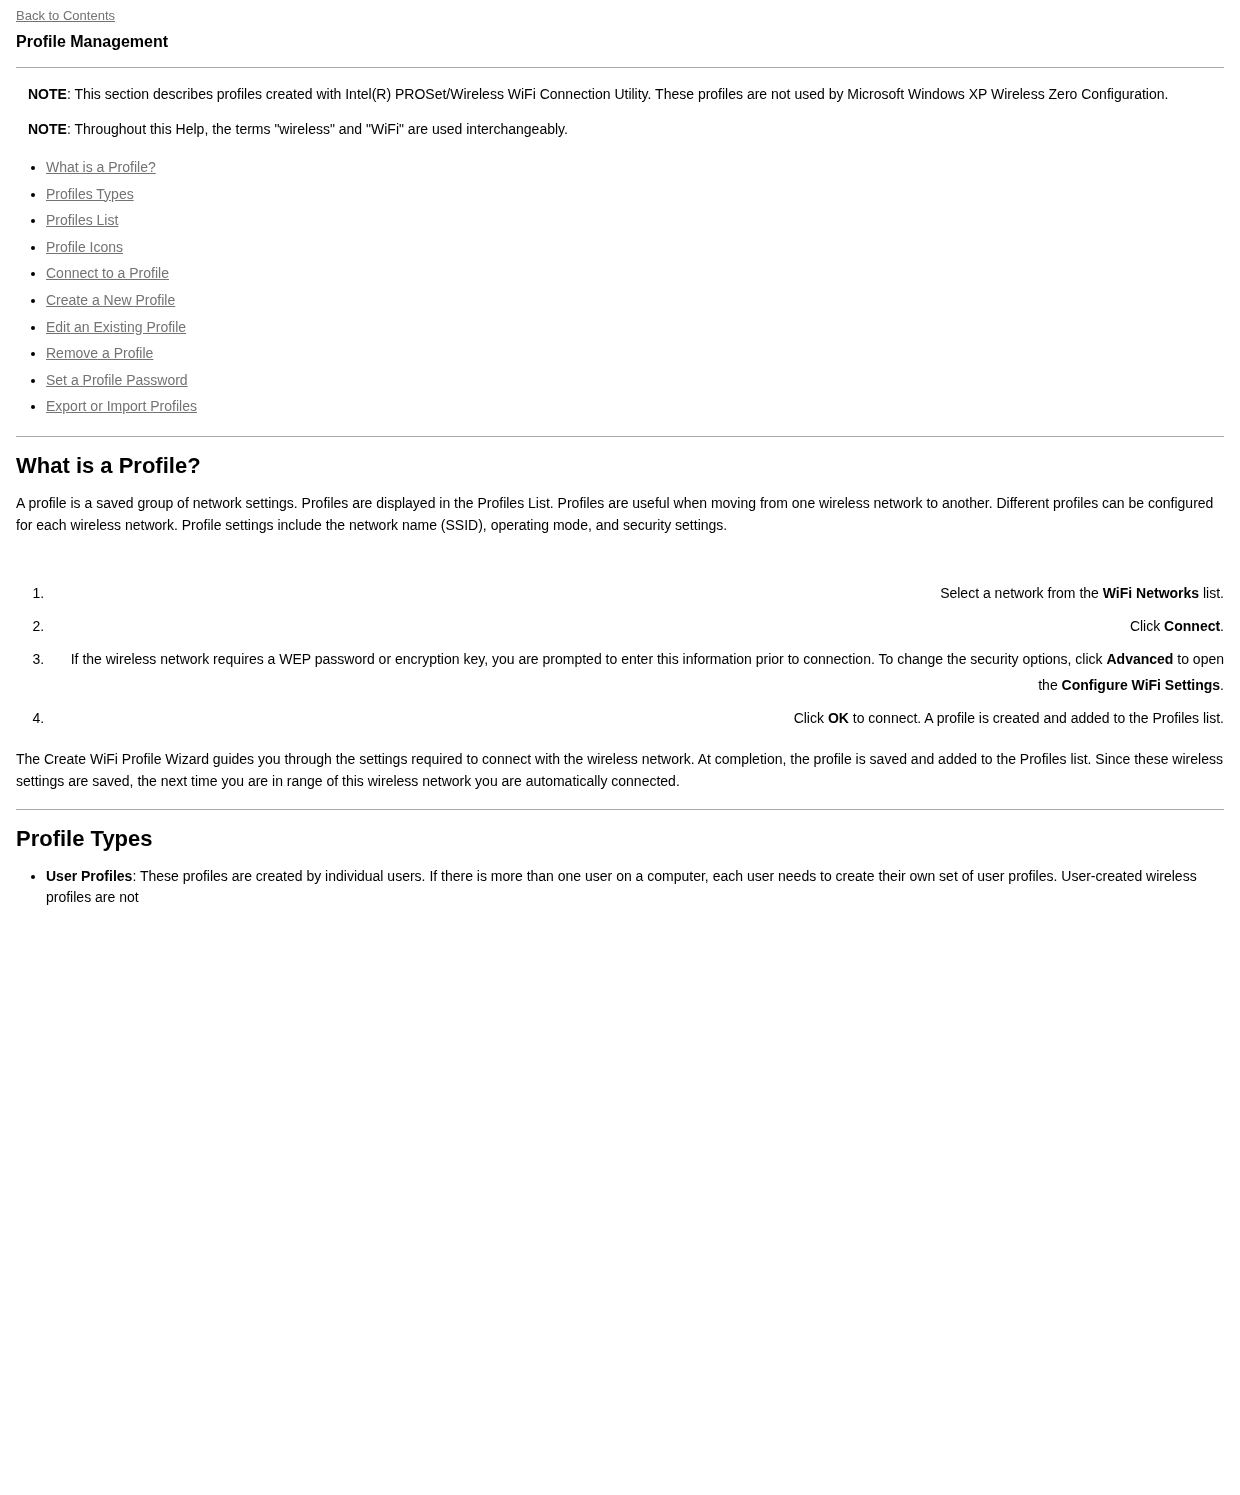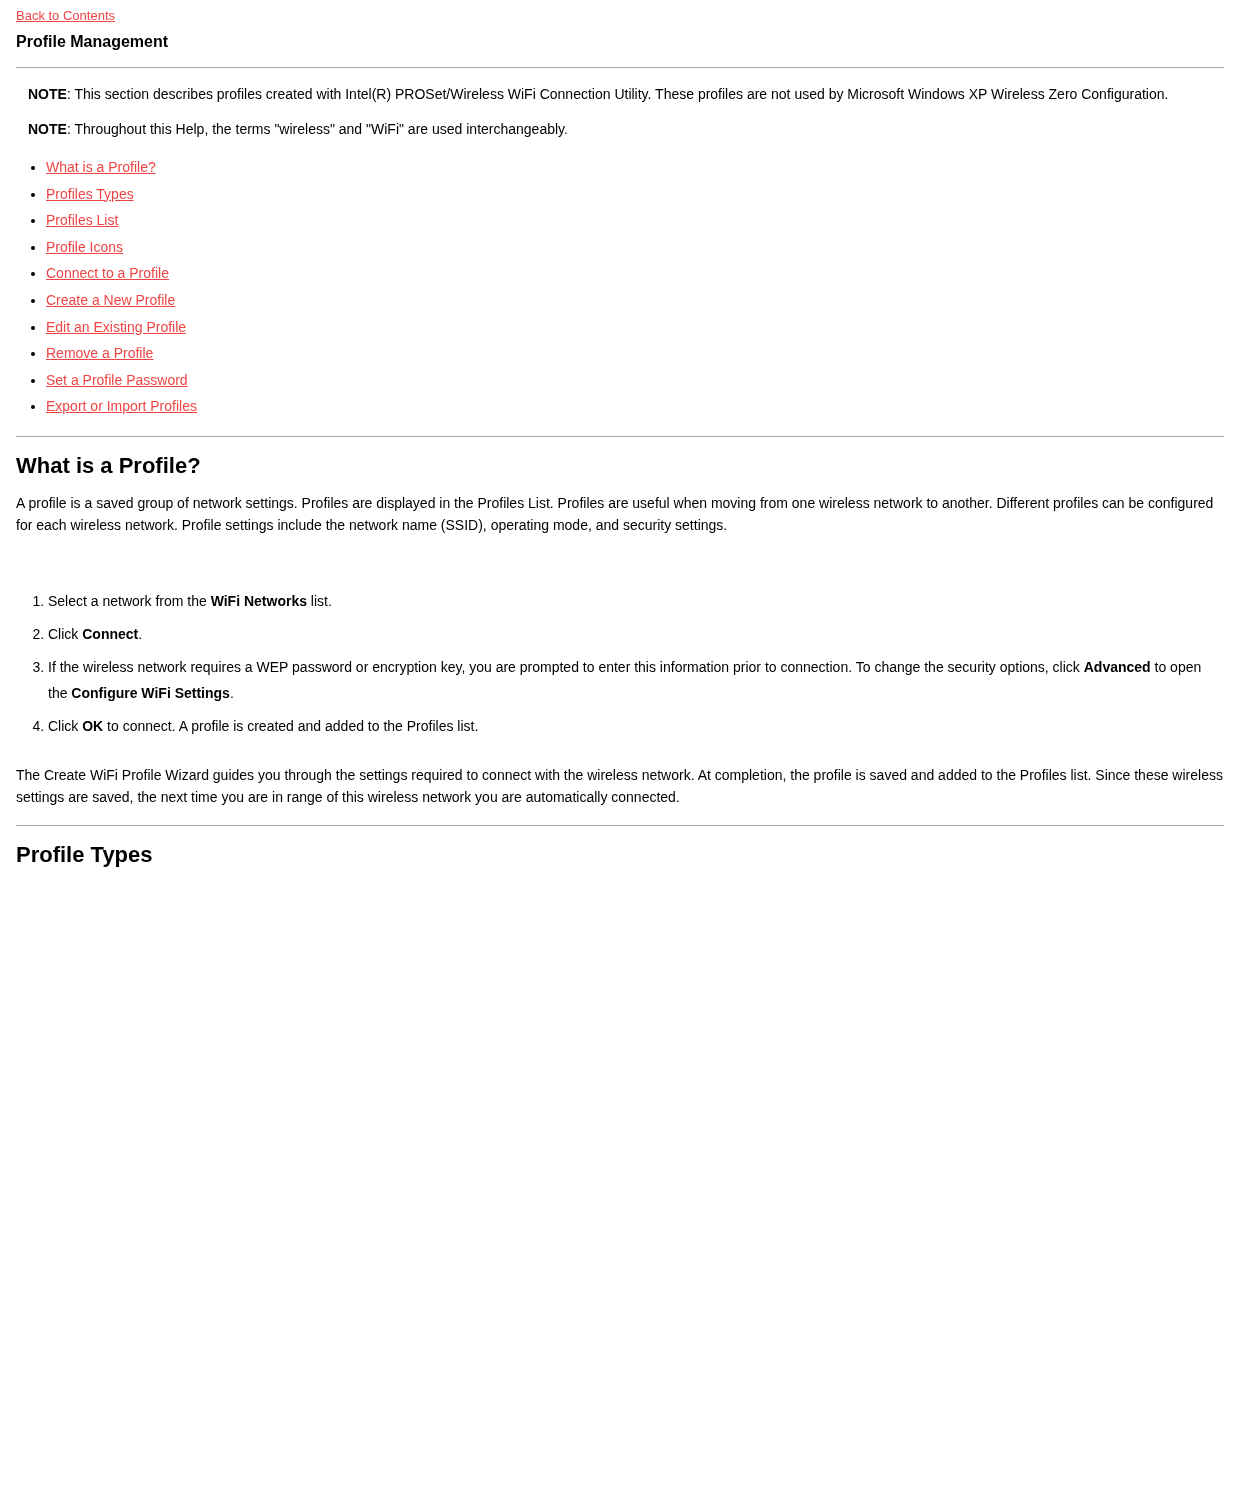--- a/index.html
+++ b/index.html
@@ -9,21 +9,21 @@
     }
     body {
       font-family: Arial, sans-serif;
       font-size: 14px;
       color: #000000;
       background: #ffffff;
       padding: 8px 16px;
       max-width: 1240px;
     }
     a {
-      color: #ef4444;
+      color: #737373;
       text-decoration: underline;
     }
     .back-link {
       font-size: 13px;
       margin-bottom: 10px;
       display: block;
     }
     h1.page-title {
       font-size: 16px;
       font-weight: bold;
@@ -56,22 +56,23 @@
       font-weight: bold;
       margin-top: 14px;
       margin-bottom: 14px;
     }
     .section-body {
       line-height: 1.55;
       margin-bottom: 10px;
     }
     ol.steps-list {
       padding-left: 32px;
-      margin: 26px 0;
+      margin: 18px 0;
       line-height: 1.9;
+      text-align: right;
     }
     ol.steps-list li {
       margin-bottom: 6px;
     }
     ul.bullet-list {
       list-style: disc;
       padding-left: 30px;
       margin: 10px 0;
     }
     ul.bullet-list li {
@@ -129,13 +130,16 @@
 
   <p class="section-body">The Create WiFi Profile Wizard guides you through the settings required to connect with the wireless network. At completion, the profile is saved and added to the Profiles list. Since these wireless settings are saved, the next time you are in range of this wireless network you are automatically connected.</p>
 </div>
 
 <hr class="section-divider">
 
 <div class="section-wrapper" id="profile-types">
   <h2 class="section-heading">Profile Types</h2>
 
 
+  <ul class="bullet-list">
+    <li><strong>User Profiles</strong>: These profiles are created by individual users. If there is more than one user on a computer, each user needs to create their own set of user profiles. User-created wireless profiles are not</li>
+  </ul>
 </div>
 
 </body></html>

